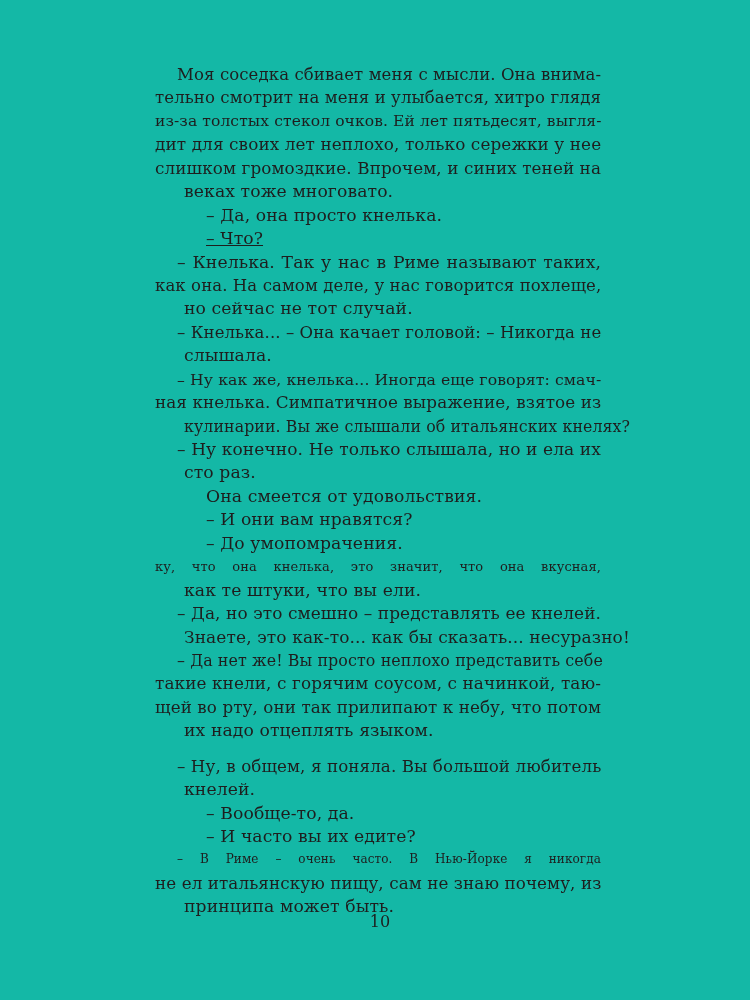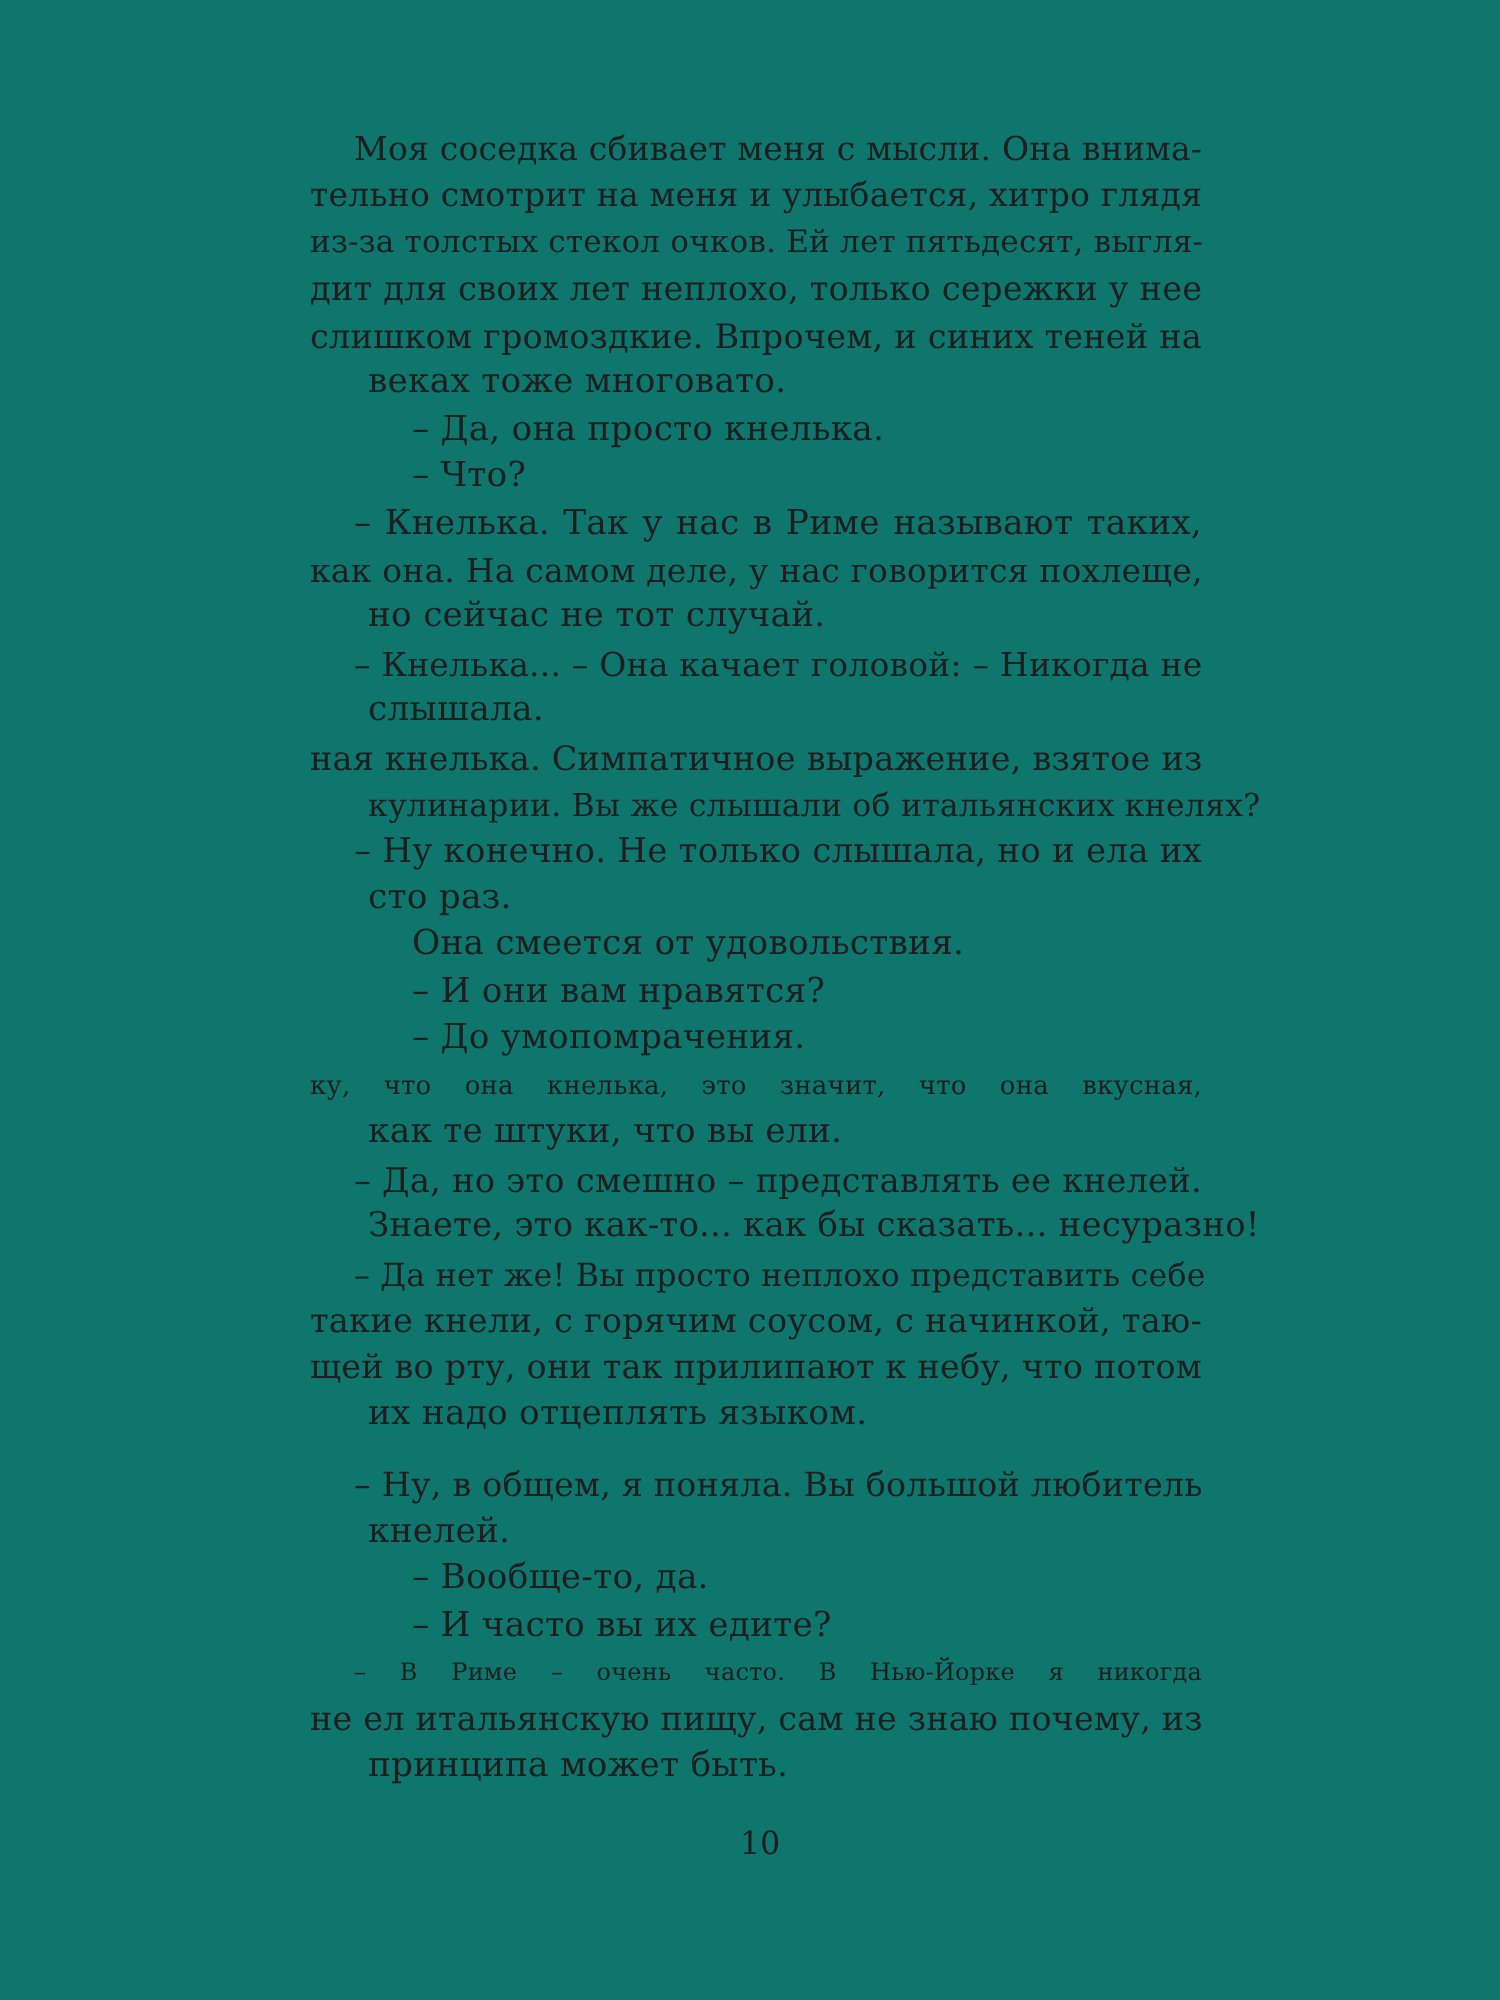--- a/index.html
+++ b/index.html
@@ -1,19 +1,19 @@
 <!DOCTYPE html>
 <html><head>
 <meta charset="utf-8">
 <style>
   html, body { margin: 0; padding: 0; background: #ffffff; }
   body { width: 750px; height: 1000px; position: relative; overflow: hidden; }
   .page {
     position: absolute; left: 0; top: 0; width: 750px; height: 1000px;
-    background: #0f766e;
+    background: #14b8a6;
   }
   .text-block {
     position: absolute;
     left: 155px;
     top: 63px;
     width: 446px;
     font-family: "DejaVu Serif", "Liberation Serif", serif;
     font-size: 17.2px;
     line-height: 23.45px;
     color: #1e1e1e;
@@ -43,26 +43,27 @@
 
 <div class="page">
   <div class="text-block" id="text-block">
       <span class="line indent" style="white-space: nowrap; font-size: 16.5147px;">Моя соседка сбивает меня с мысли. Она внима-</span>
       <span class="line" style="white-space: nowrap; font-size: 16.5456px;">тельно смотрит на меня и улыбается, хитро глядя</span>
       <span class="line" style="white-space: nowrap; font-size: 15.5243px;">из-за толстых стекол очков. Ей лет пятьдесят, выгля-</span>
       <span class="line" style="white-space: nowrap; font-size: 16.8349px;">дит для своих лет неплохо, только сережки у нее</span>
       <span class="line" style="white-space: nowrap; font-size: 16.786px;">слишком громоздкие. Впрочем, и синих теней на</span>
       <span class="line last" style="white-space: nowrap;">веках тоже многовато.</span>
       <span class="line indent last" style="white-space: nowrap;">– Да, она просто кнелька.</span>
-      <span class="line indent last" style="white-space: nowrap;">– Что?</span>
+      <span class="line indent last" style="white-space: nowrap; text-decoration: underline;">– Что?</span>
       <span class="line indent" style="white-space: nowrap;">– Кнелька. Так у нас в Риме называют таких,</span>
       <span class="line" style="white-space: nowrap; font-size: 16.5072px;">как она. На самом деле, у нас говорится похлеще,</span>
       <span class="line last" style="white-space: nowrap;">но сейчас не тот случай.</span>
       <span class="line indent" style="white-space: nowrap; font-size: 16.5095px;">– Кнелька... – Она качает головой: – Никогда не</span>
       <span class="line last" style="white-space: nowrap;">слышала.</span>
+      <span class="line indent" style="white-space: nowrap; font-size: 15.6703px;">– Ну как же, кнелька... Иногда еще говорят: смач-</span>
       <span class="line" style="white-space: nowrap; font-size: 16.774px;">ная кнелька. Симпатичное выражение, взятое из</span>
       <span class="line last" style="white-space: nowrap; font-size: 15.7859px;">кулинарии. Вы же слышали об итальянских кнелях?</span>
       <span class="line indent" style="white-space: nowrap; font-size: 17.0461px;">– Ну конечно. Не только слышала, но и ела их</span>
       <span class="line last" style="white-space: nowrap;">сто раз.</span>
       <span class="line indent last" style="white-space: nowrap;">Она смеется от удовольствия.</span>
       <span class="line indent last" style="white-space: nowrap;">– И они вам нравятся?</span>
       <span class="line indent last" style="white-space: nowrap;">– До умопомрачения.</span>
       <span class="line" style="white-space: nowrap; font-size: 13px;">ку, что она кнелька, это значит, что она вкусная,</span>
       <span class="line last" style="white-space: nowrap;">как те штуки, что вы ели.</span>
       <span class="line indent" style="white-space: nowrap; font-size: 16.9231px;">– Да, но это смешно – представлять ее кнелей.</span>

